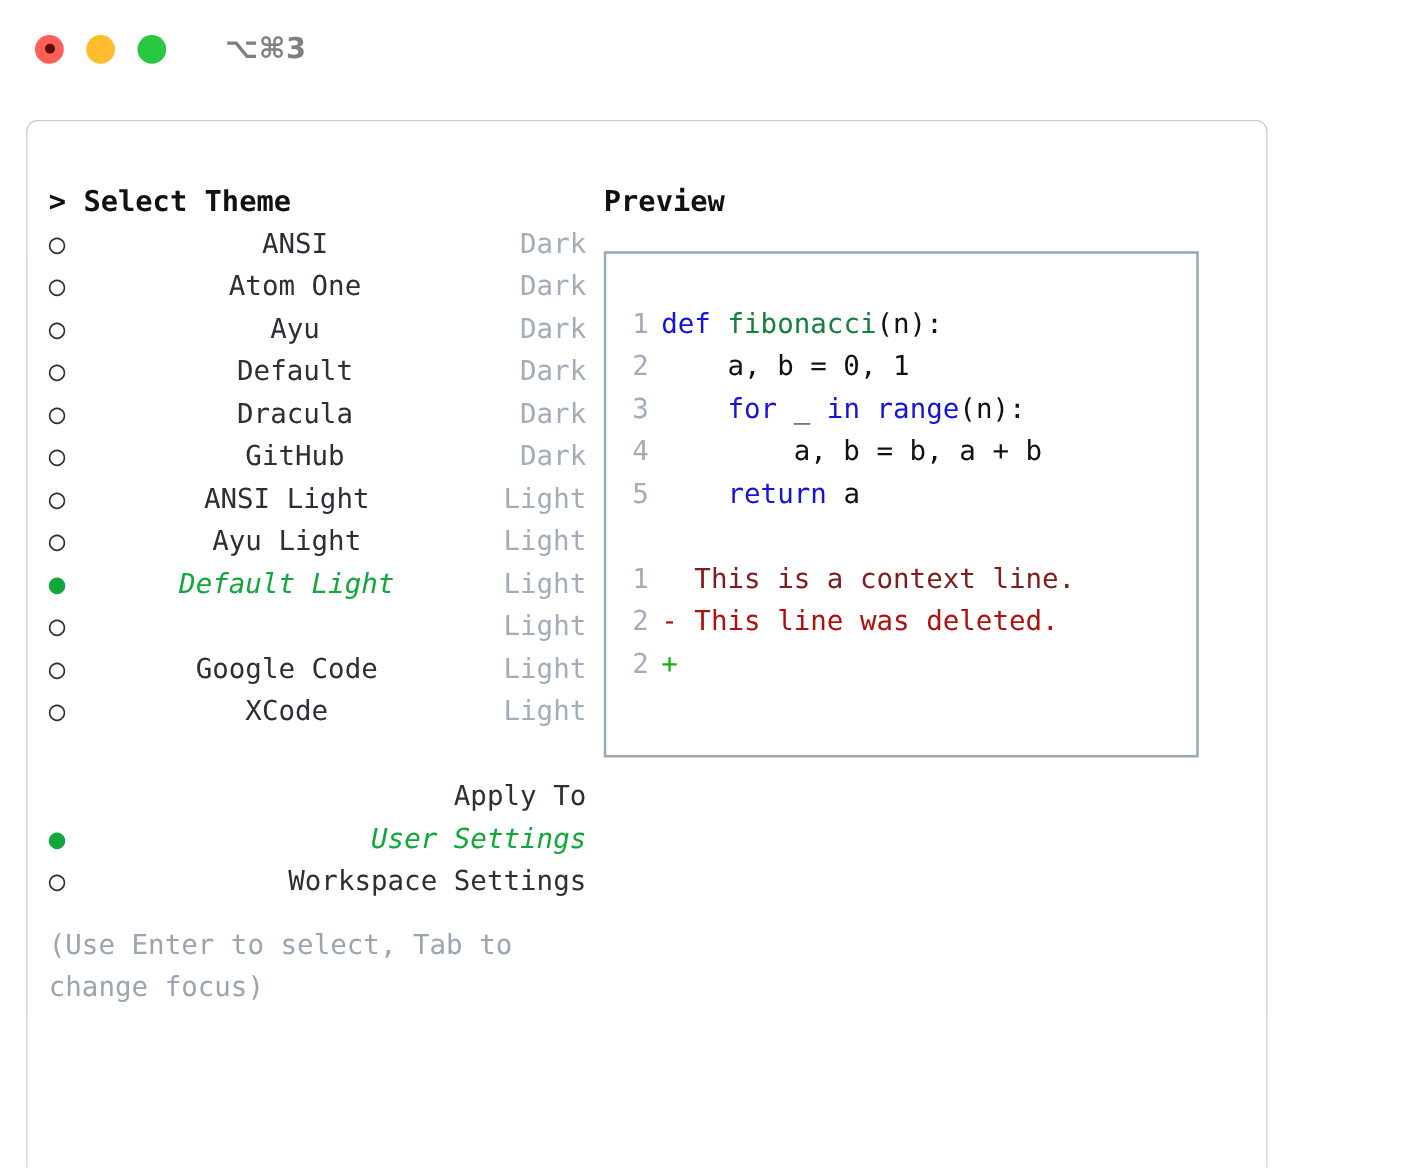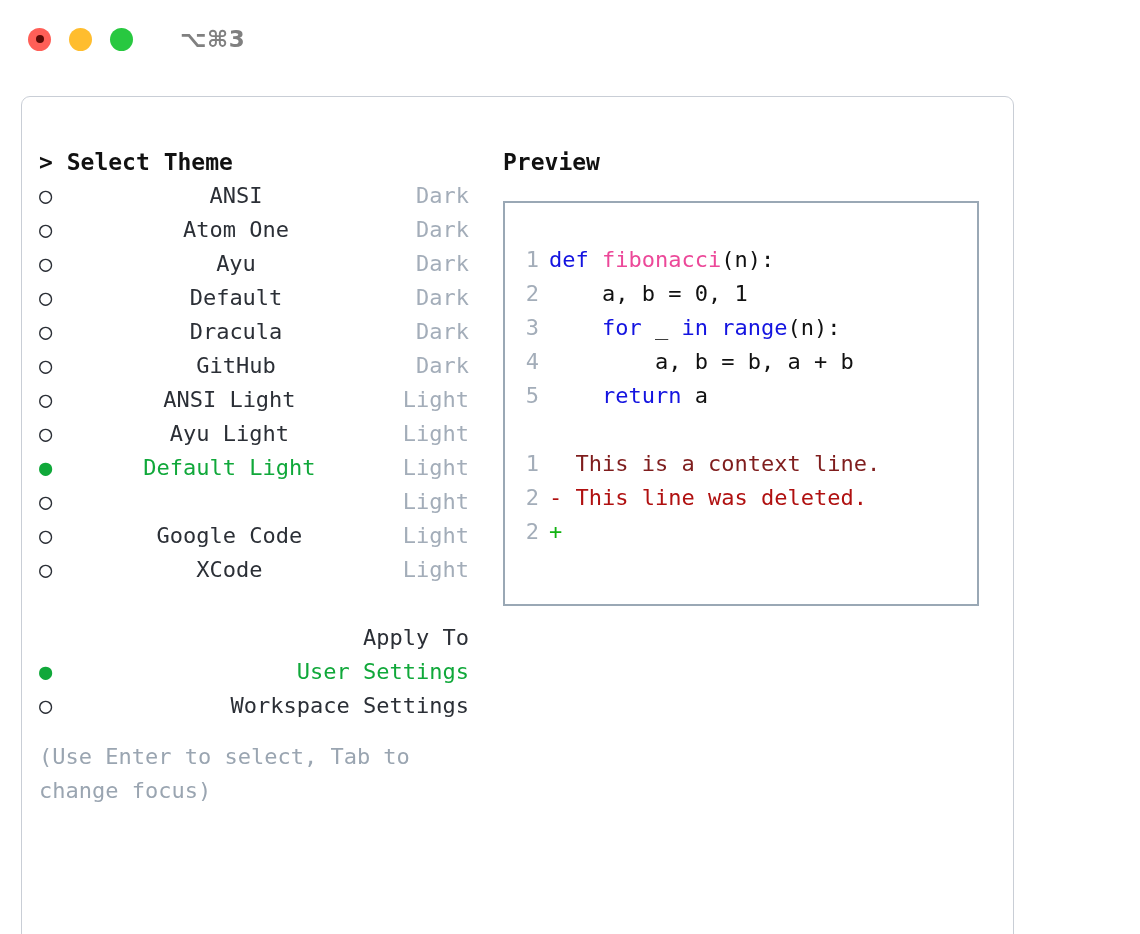--- a/index.html
+++ b/index.html
@@ -114,21 +114,21 @@
     font-size: 22px;
     line-height: 34px;
   }
   .bullet-empty { color: #2b2f36; }
   .bullet-empty::before { content: "\25CB"; }
   .bullet-filled { color: #10a83a; }
   .bullet-filled::before { content: "\25CF"; }
   .bullet-none::before { content: " "; }
 
   .opt-label { color: #2b2f36; }
-  .opt-label.selected { color: #10a83a; }
+  .opt-label.selected { color: #10a83a; font-style: italic; }
   .opt-tag {
     color: #a3adb9;
     padding-left: 9px;
   }
 
   .section-gap { height: 34px; }
   .section-title {
     color: #2b2f36;
     font-size: 22px;
     line-height: 34px;
@@ -140,21 +140,21 @@
     color: #9aa5b1;
     font-size: 22px;
     line-height: 34px;
     width: 400px;
     white-space: pre-wrap;
   }
 
   
   .right-col {
     position: absolute;
-    left: 481px;
+    left: 461px;
     top: 48px;
     width: 490px;
   }
   .preview-title {
     font-size: 23px;
     font-weight: bold;
     color: #111111;
     line-height: 34px;
   }
   .preview-panel {
@@ -176,21 +176,21 @@
   .ln {
     width: 44px;
     flex: 0 0 44px;
     text-align: right;
     color: #a3adb9;
     padding-right: 10px;
     box-sizing: border-box;
   }
   .code-text { color: #111111; }
   .tok-kw   { color: #1414e0; }
-  .tok-fn   { color: #ec4899; }
+  .tok-fn   { color: #15803d; }
   .tok-plain{ color: #111111; }
   .blank-line { height: 34px; }
   .diff-ctx { color: #7f1d1d; }
   .diff-del { color: #b01010; }
   .diff-add { color: #12b312; }
 </style>
 </head>
 <body>
 
 <div class="window">

